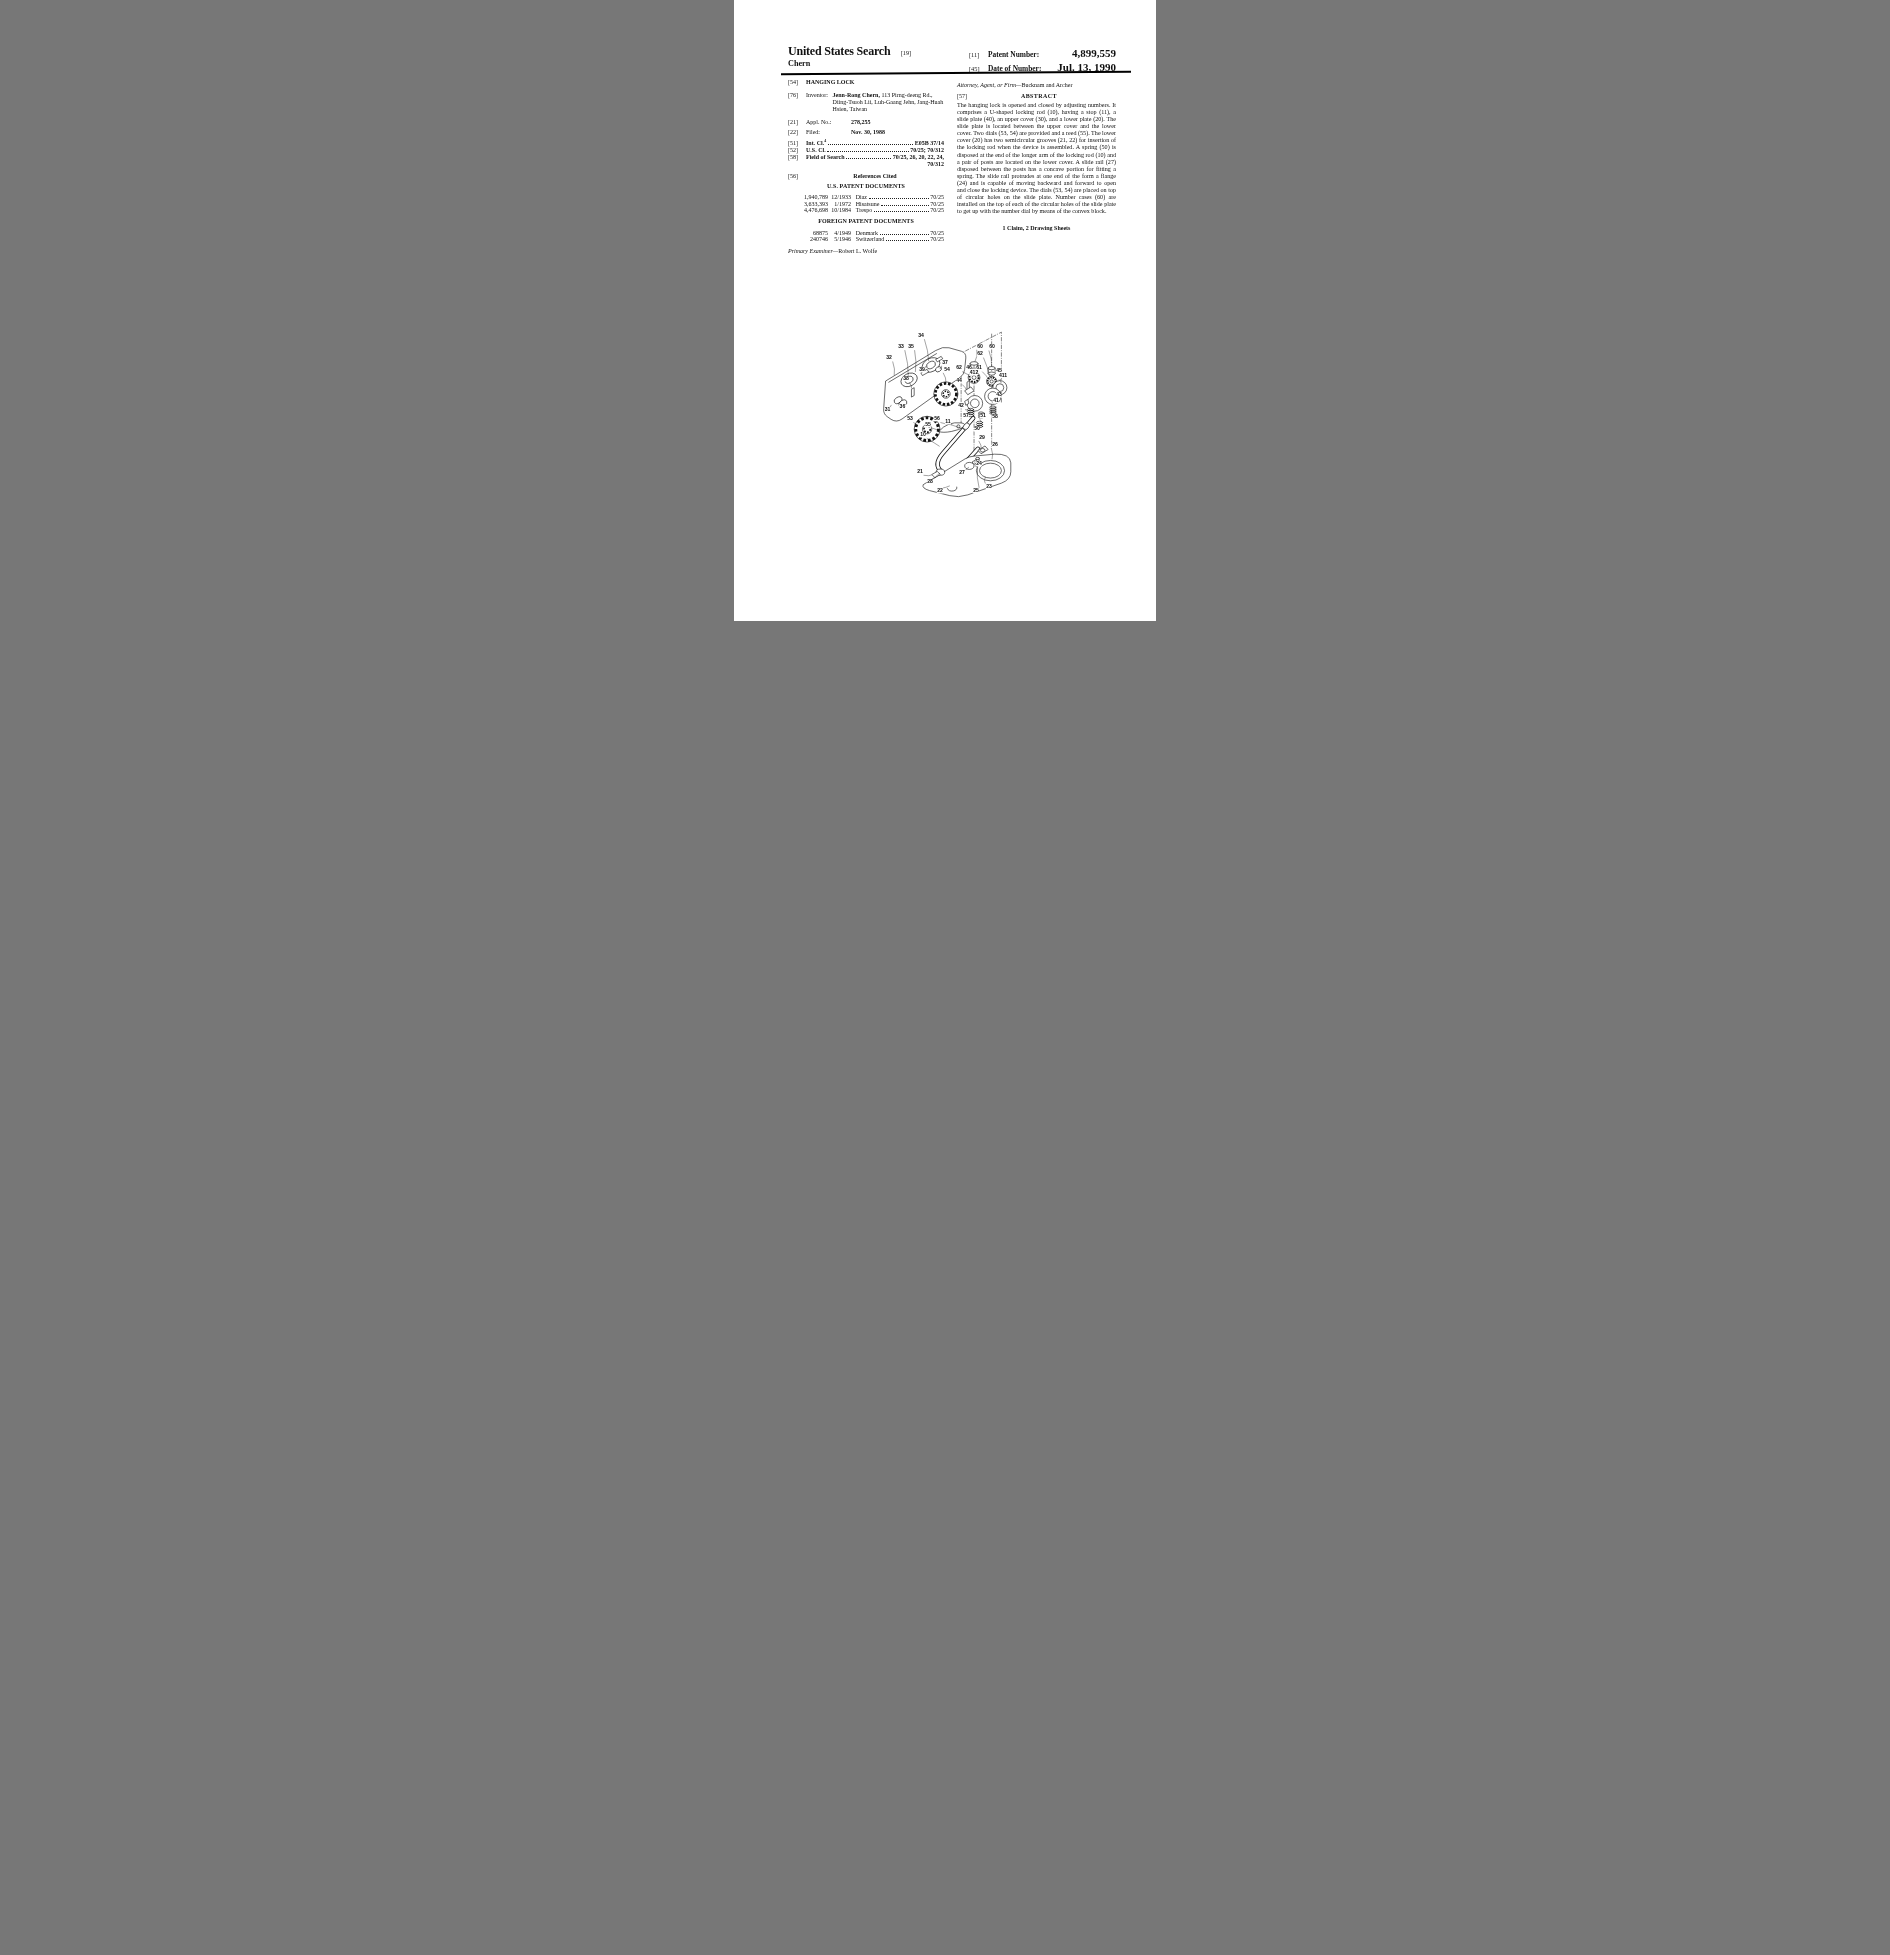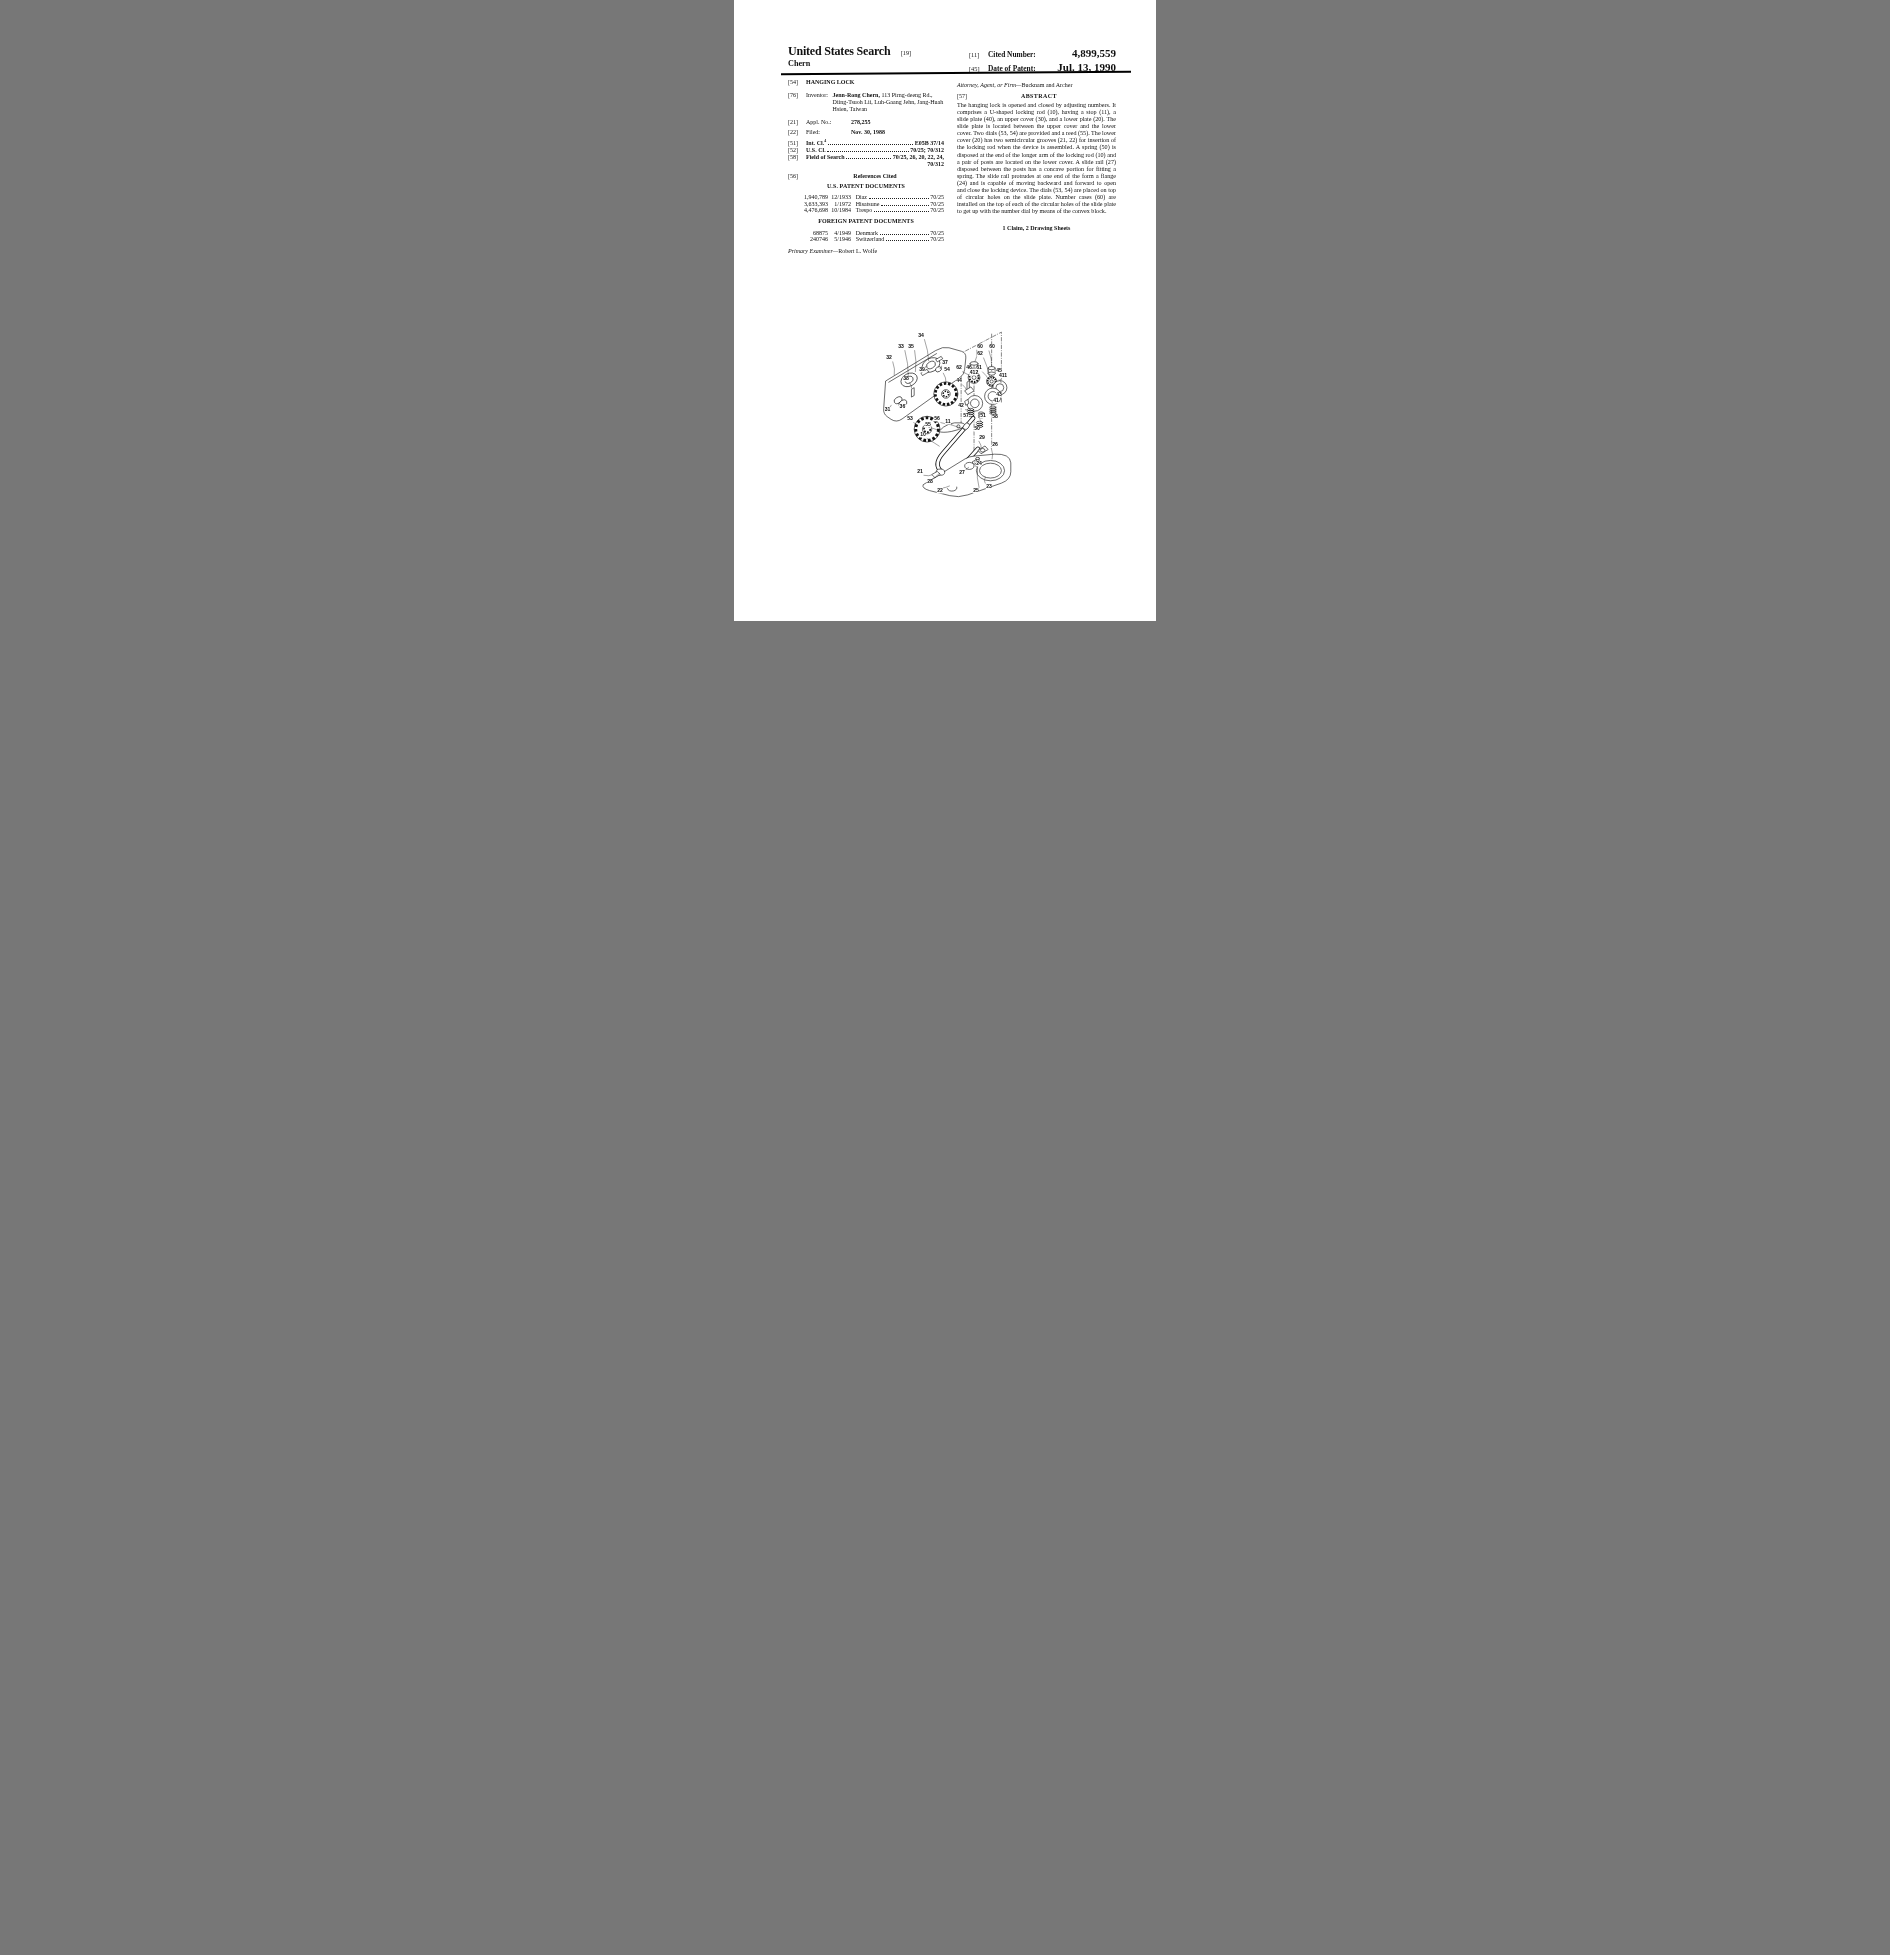--- a/index.html
+++ b/index.html
@@ -78,26 +78,26 @@
 <body>
 
 <div class="page">
 
   <div class="hdr-title"><span>United States Search</span><span class="bracket-tag">[19]</span></div>
 
   <div class="hdr-surname">Chern</div>
 
   <div class="hdr-line hdr-line1">
     <span class="tagcell">[11]</span>
-    <span class="lblcell">Cited Number:</span>
+    <span class="lblcell">Patent Number:</span>
     <span class="valcell">4,899,559</span>
   </div>
   <div class="hdr-line hdr-line2">
     <span class="tagcell">[45]</span>
-    <span class="lblcell">Date of Patent:</span>
+    <span class="lblcell">Date of Number:</span>
     <span class="valcell">Jul. 13, 1990</span>
   </div>
 
   <div class="hdr-rule"></div>
 
   <div class="col col-left">
 
     <div class="row">
       <span class="tag">[54]</span>
       <span class="b">HANGING LOCK</span>

